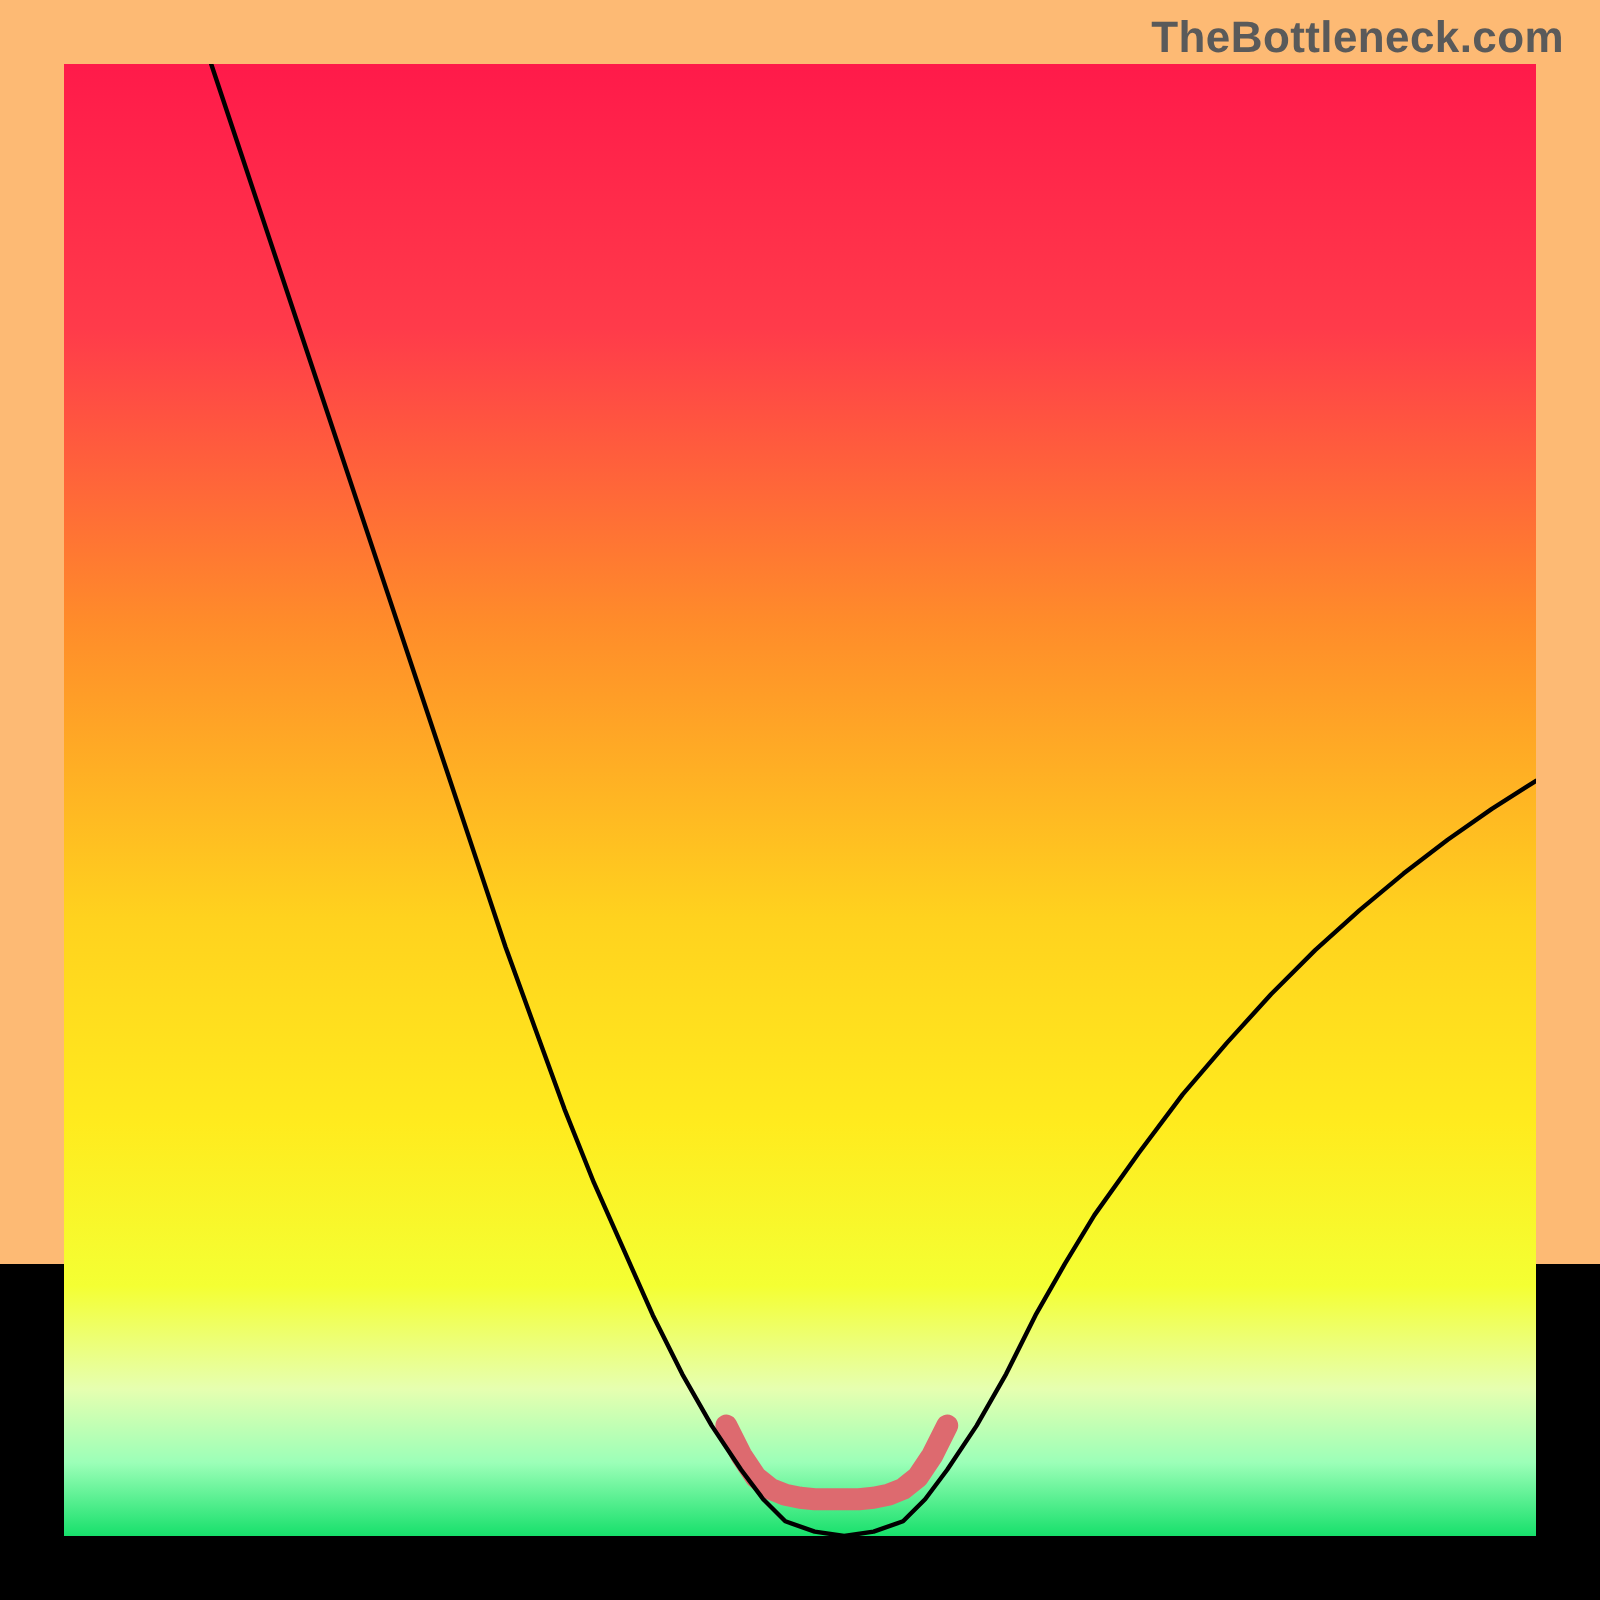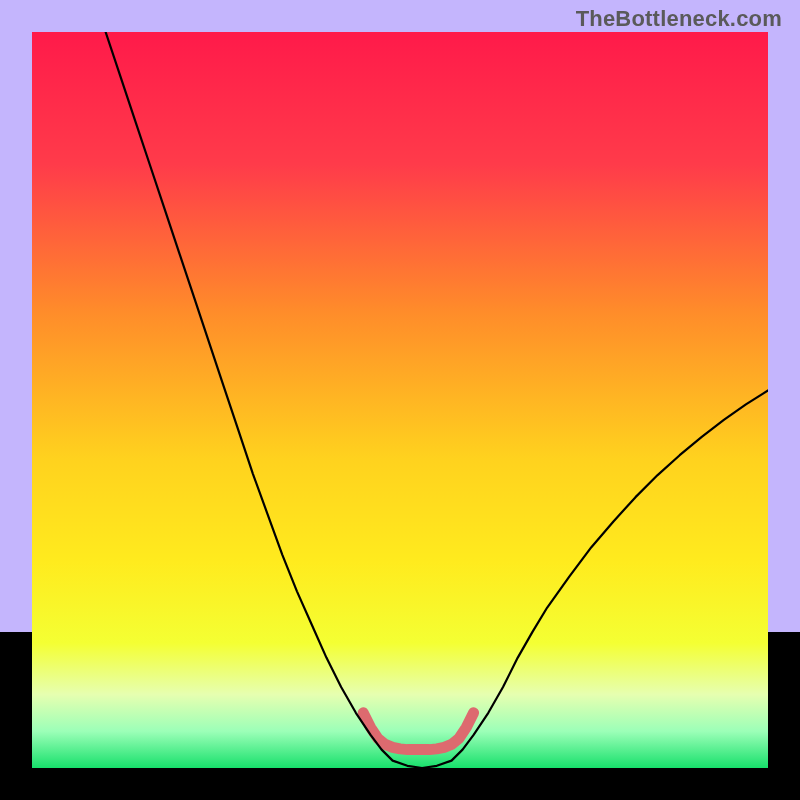--- a/index.html
+++ b/index.html
@@ -1,20 +1,20 @@
 <!DOCTYPE html>
 <html><head>
 <meta charset="utf-8">
 <style>
   * { margin: 0; padding: 0; box-sizing: border-box; }
   html, body { width: 800px; height: 800px; overflow: hidden; background: #000; }
   .frame {
     width: 800px;
     height: 632px;
-    background: #c4b5fd;
+    background: #fdba74;
     position: relative;
   }
   .watermark {
     position: absolute;
     top: 6px;
     right: 18px;
     font-family: Arial, sans-serif;
     font-size: 22px;
     font-weight: bold;
     color: #5a5a5a;

